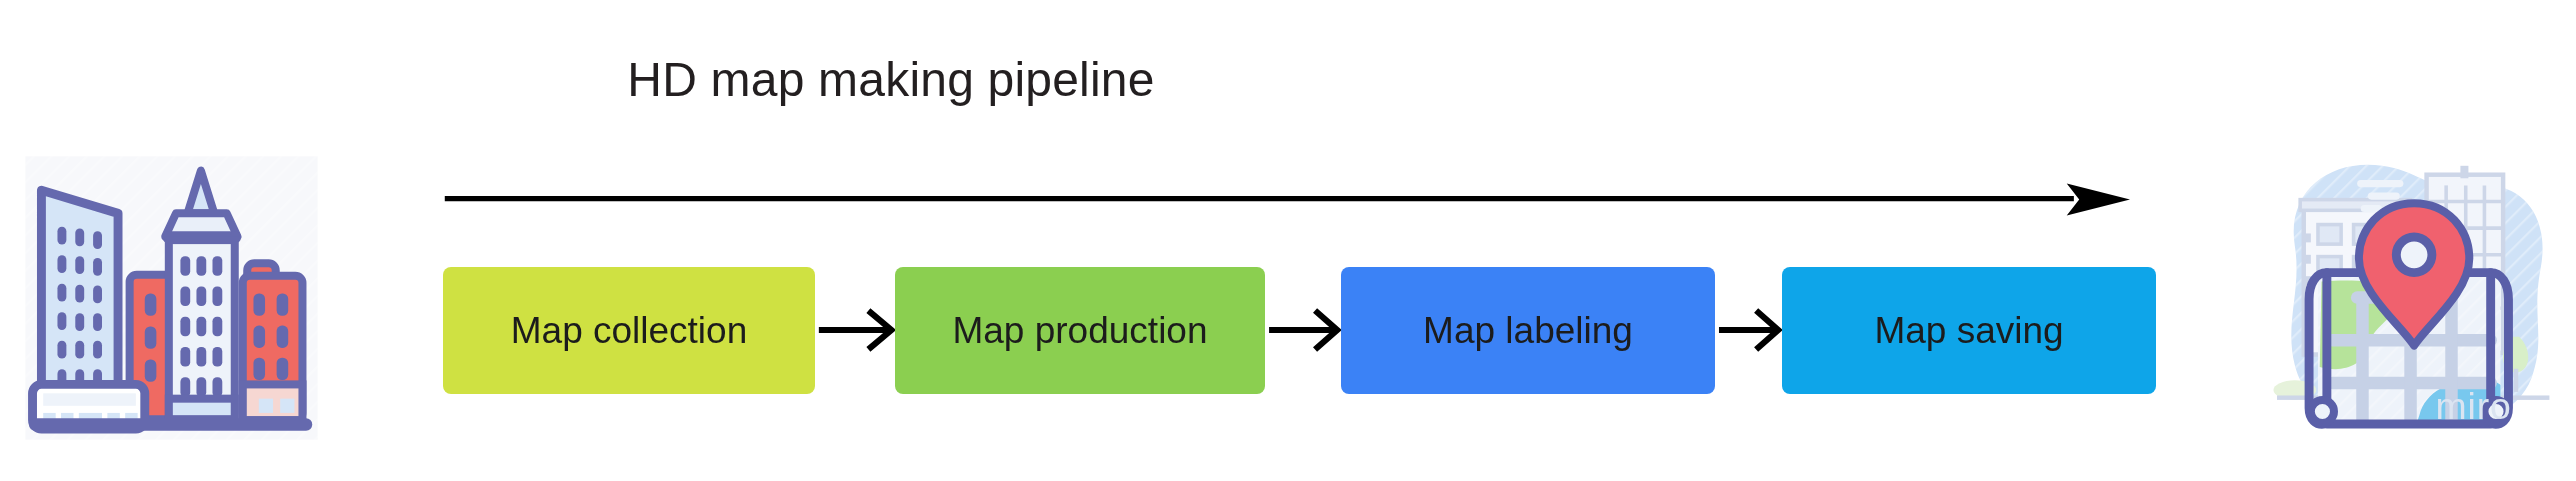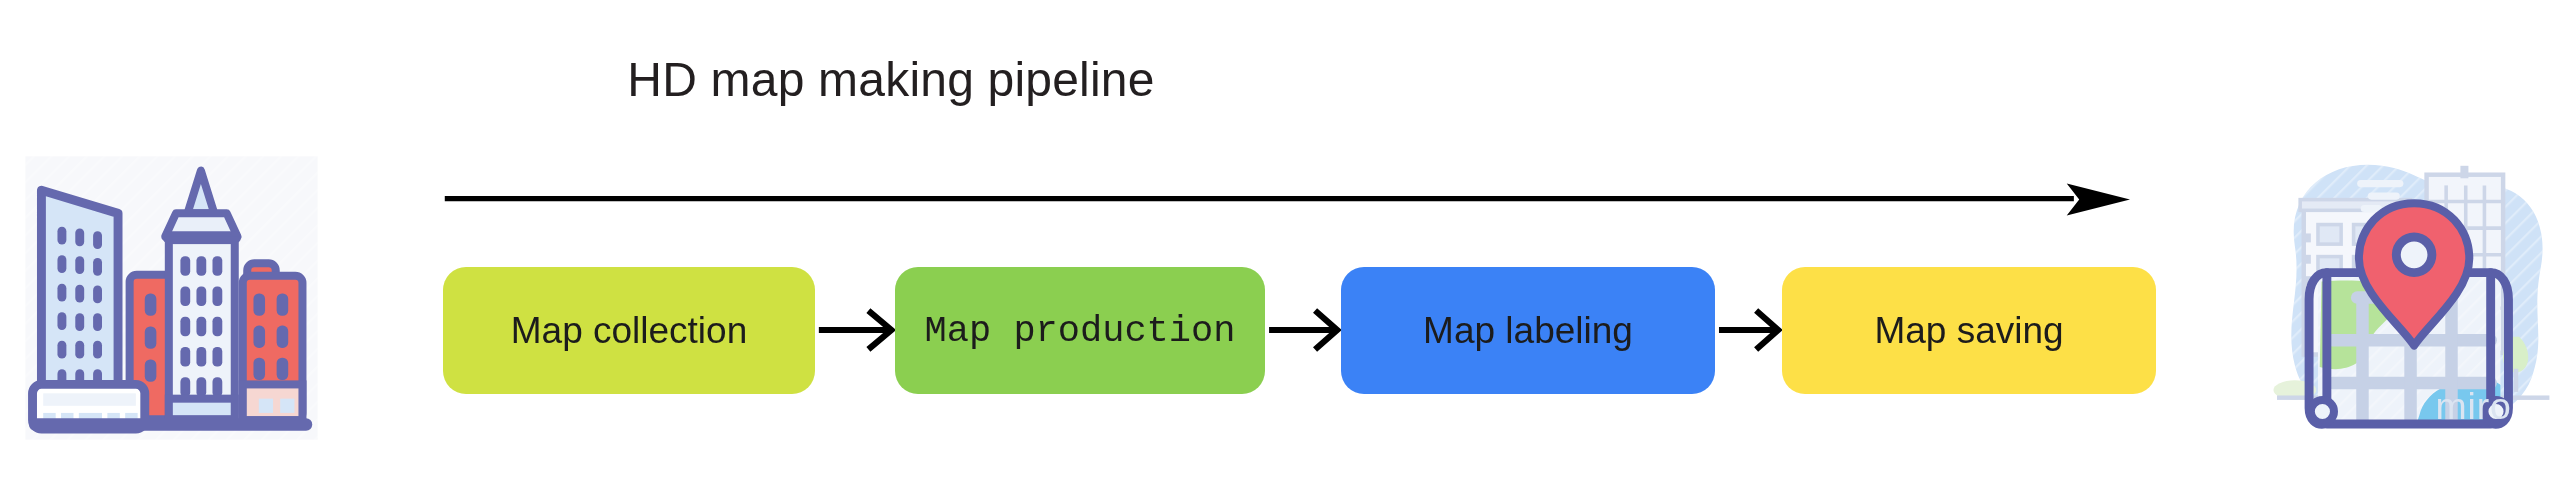--- a/index.html
+++ b/index.html
@@ -44,33 +44,33 @@
     top: 178px;
     width: 1687px;
     height: 43px;
   }
 
   
   .stage-box {
     position: absolute;
     top: 267px;
     height: 127px;
-    border-radius: 23px;
+    border-radius: 8px;
     display: flex;
     align-items: center;
     justify-content: center;
     color: #1c1c1c;
     font-size: 37px;
     font-weight: 400;
     white-space: nowrap;
     box-sizing: border-box;
     padding: 0 12.5px;
   }
   #stage-0 { left: 443px;  width: 372px; }
-  #stage-1 { left: 895px; width: 370px; font-family: Liberation Mono, monospace; }
+  #stage-1 { left: 895px; width: 370px; }
   #stage-2 { left: 1341px; width: 374px; }
   #stage-3 { left: 1782px; width: 374px; }
 
   
   .connector {
     position: absolute;
     top: 307px;
     height: 46px;
   }
   #connector-0 { left: 817px;  width: 78px; }
@@ -223,21 +223,21 @@
     <span>Map labeling</span>
   </div>
 
   <div class="connector" id="connector-2">
     <svg viewBox="0 0 73 52" width="65" height="46" xmlns="http://www.w3.org/2000/svg">
       <line x1="2" y1="26" x2="67" y2="26" stroke="#000000" stroke-width="7"></line>
       <polyline points="44,4 69,26 44,48" fill="none" stroke="#000000" stroke-width="7" stroke-linejoin="miter" stroke-linecap="butt"></polyline>
     </svg>
   </div>
 
-  <div class="stage-box" id="stage-3" style="background:#fde047">
+  <div class="stage-box" id="stage-3" style="background:#0ea5e9">
     <span>Map saving</span>
   </div>
 
   <div id="map-illustration">
     <svg viewBox="0 0 330 355" width="294" height="316" xmlns="http://www.w3.org/2000/svg">
       <defs>
         <pattern id="hatchR" width="13" height="13" patternTransform="rotate(45)" patternUnits="userSpaceOnUse">
           <rect width="13" height="13" fill="none"></rect>
           <line x1="0" y1="0" x2="0" y2="13" stroke="#ffffff" stroke-width="5" opacity="0.6"></line>
         </pattern>

